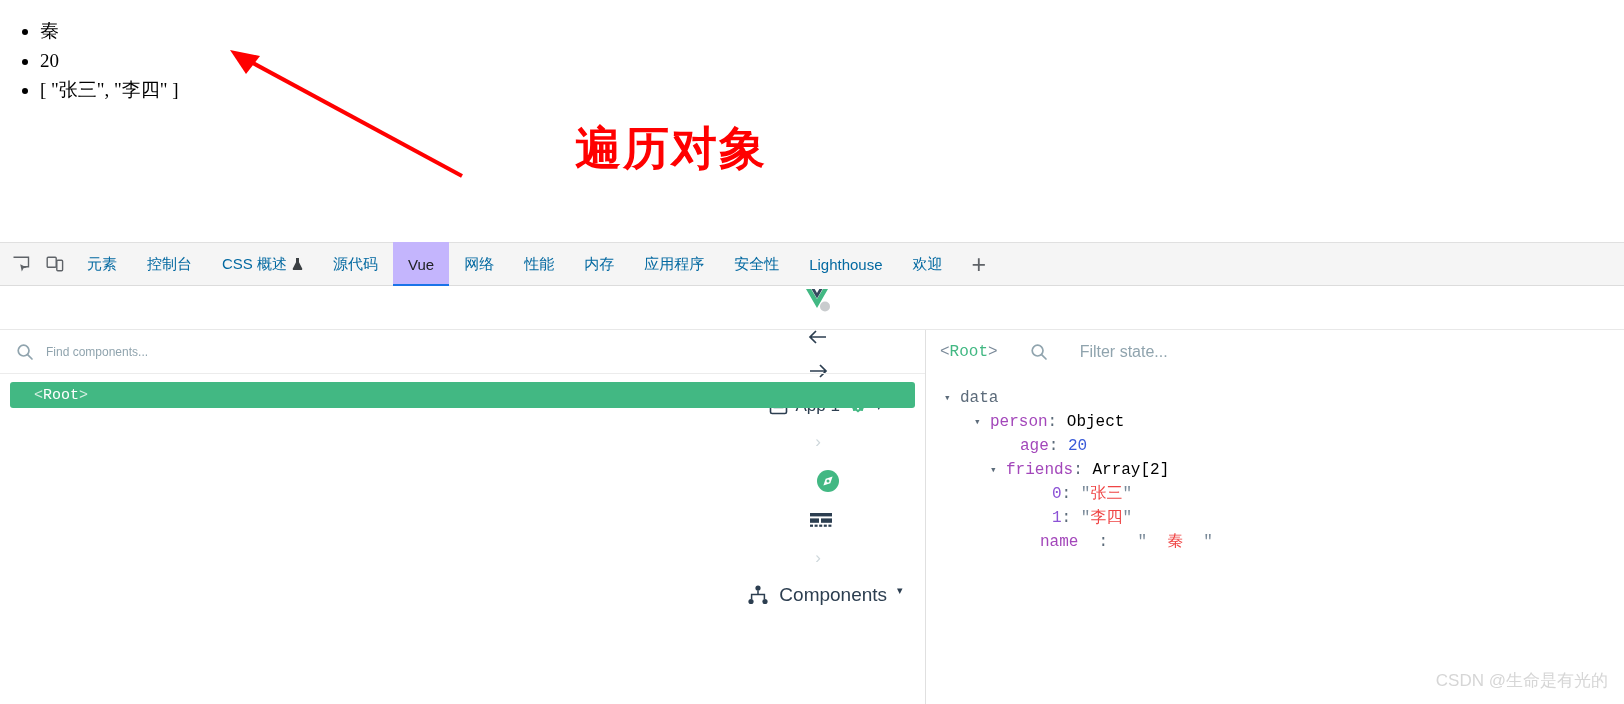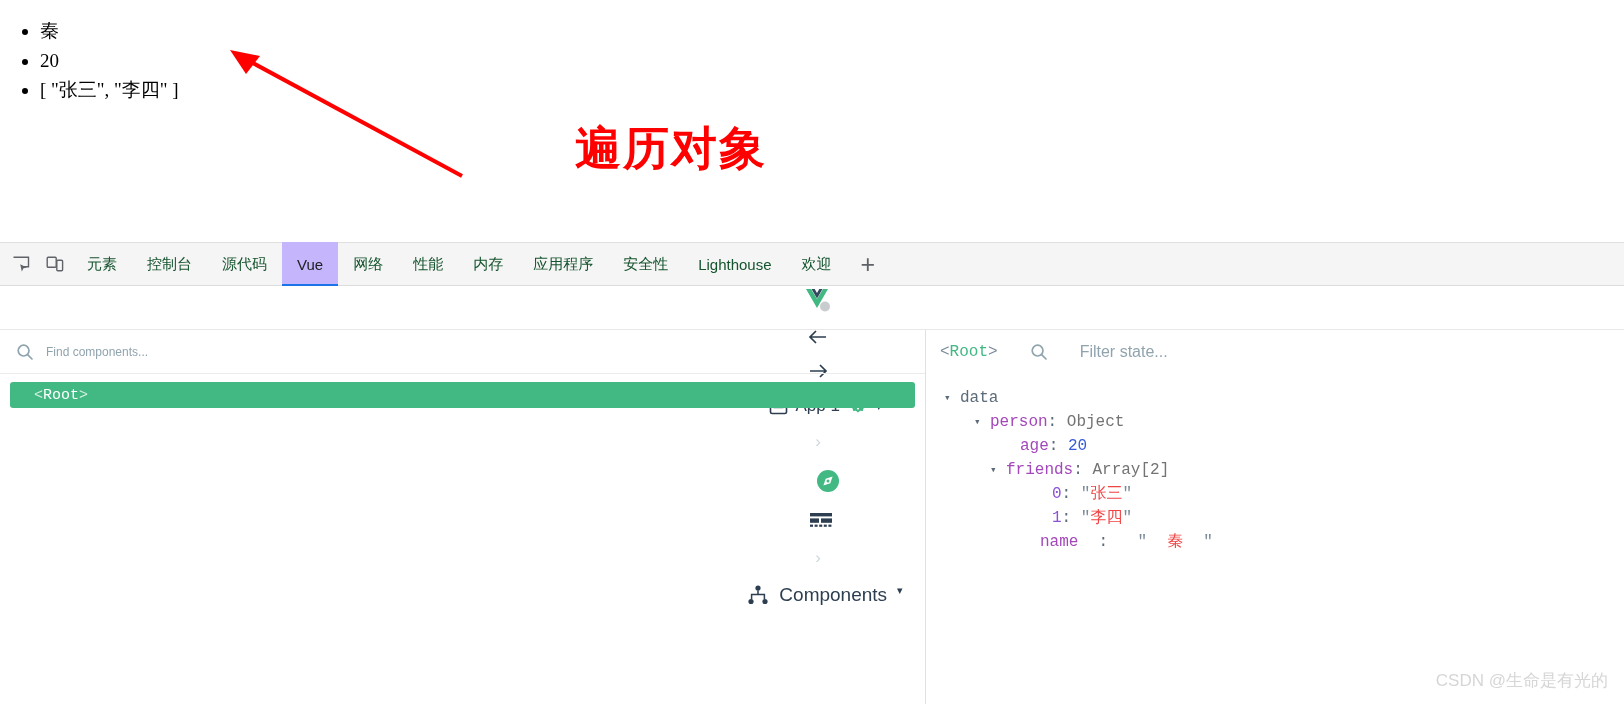--- a/index.html
+++ b/index.html
@@ -35,21 +35,21 @@
     display: flex; align-items: center; height: 44px;
     background: #f5f5f5; border-top: 1px solid #e0e0e0; border-bottom: 1px solid #dcdcdc;
     padding: 0 4px; position: relative;
   }
   .dt-icon-btn {
     width: 34px; height: 30px; display:flex; align-items:center; justify-content:center;
     color:#5f6368; flex: 0 0 auto;
   }
   .dt-tab {
     height: 44px; display:flex; align-items:center; gap:5px;
-    padding: 0 15px; font-size: 15px; color: #14532d; white-space: nowrap;
+    padding: 0 15px; font-size: 15px; color: #0369a1; white-space: nowrap;
     position: relative;
   }
   .dt-tab.active { background:#c4b5fd; color:#202124; }
   .dt-tab.active::after {
     content:""; position:absolute; left:0; right:0; bottom:0; height:2px; background:#1a73e8;
   }
   .dt-tab-plus { font-size: 25px; color:#5f6368; padding: 0 14px; line-height:1; }
 
   
   .vue-toolbar {
@@ -98,21 +98,21 @@
     padding: 12px 0 0 18px;
     font-family: "Liberation Mono", monospace;
     font-size: 16px; line-height: 24px; color:#444;
   }
   .st-row { display:flex; align-items:flex-start; white-space: pre; }
   .tri { color:#5c6b7a; font-size: 11px; width: 14px; display:inline-block; margin-right: 2px; }
   .tri-sp { width: 14px; display:inline-block; margin-right:2px; }
   .k-plain { color:#5c6b7a; }
   .k-key { color:#a347ba; }
   .k-idx { color:#8c52d6; }
-  .v-type { color:#737373; }
+  .v-type { color:#000000; }
   .v-num { color:#3a5bd9; }
   .v-str { color:#ef4444; }
   .q { color:#7a8a99; }
   .colon { color:#5c6b7a; }
 
   .watermark {
     position:absolute; right: 16px; bottom: 12px;
     font-size: 17px; color: #d6d6d6; font-family:"Liberation Sans", sans-serif;
     white-space: nowrap;
   }
@@ -150,20 +150,26 @@
           <rect x="2.2" y="3.2" width="9" height="10" rx="1"></rect>
           <rect x="11.8" y="6.2" width="5.8" height="10.6" rx="1"></rect>
         </svg>
       </div>
 
       <div class="dt-tab">
         <span>元素</span>
       </div>
       <div class="dt-tab">
         <span>控制台</span>
+      </div>
+      <div class="dt-tab">
+        <span>CSS 概述</span>
+        <svg width="11" height="14" viewBox="0 0 11 14">
+          <path d="M4 1h3v4.2l3.2 6.3c.4.9-.1 1.5-1 1.5H1.8c-.9 0-1.4-.6-1-1.5L4 5.2z" fill="#3c4043"></path>
+        </svg>
       </div>
       <div class="dt-tab">
         <span>源代码</span>
       </div>
       <div class="dt-tab active">
         <span>Vue</span>
       </div>
       <div class="dt-tab">
         <span>网络</span>
       </div>

